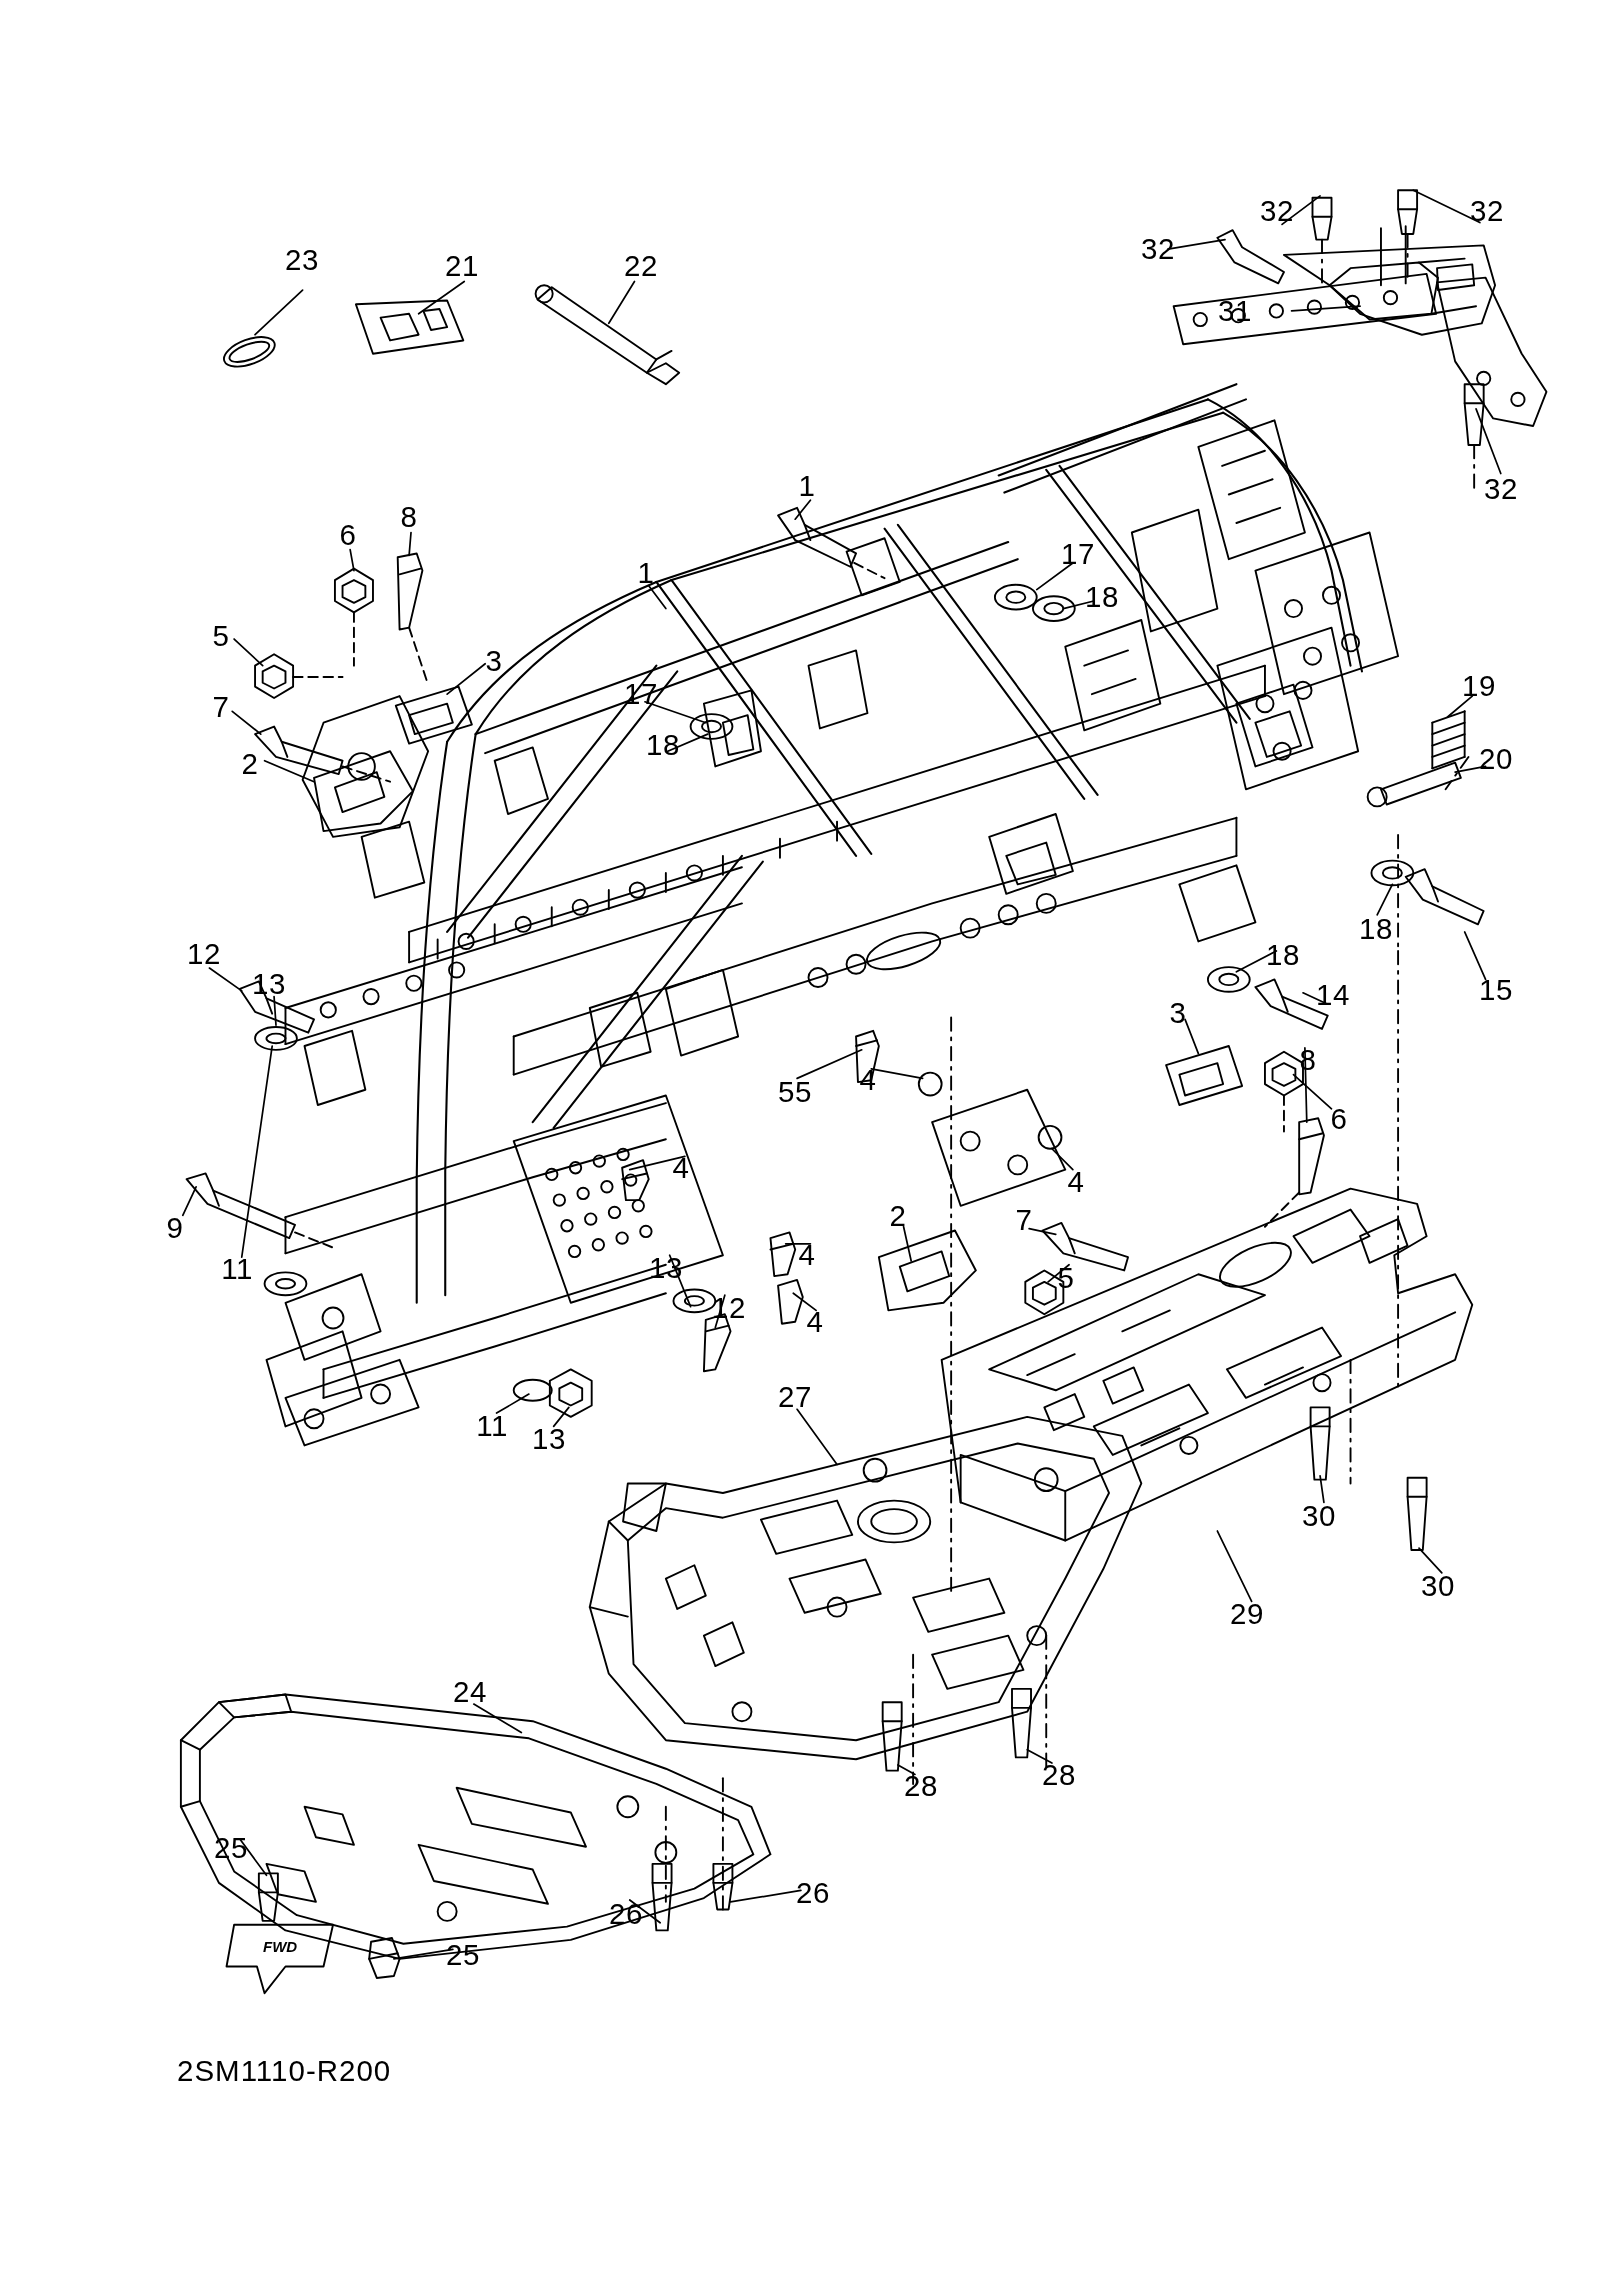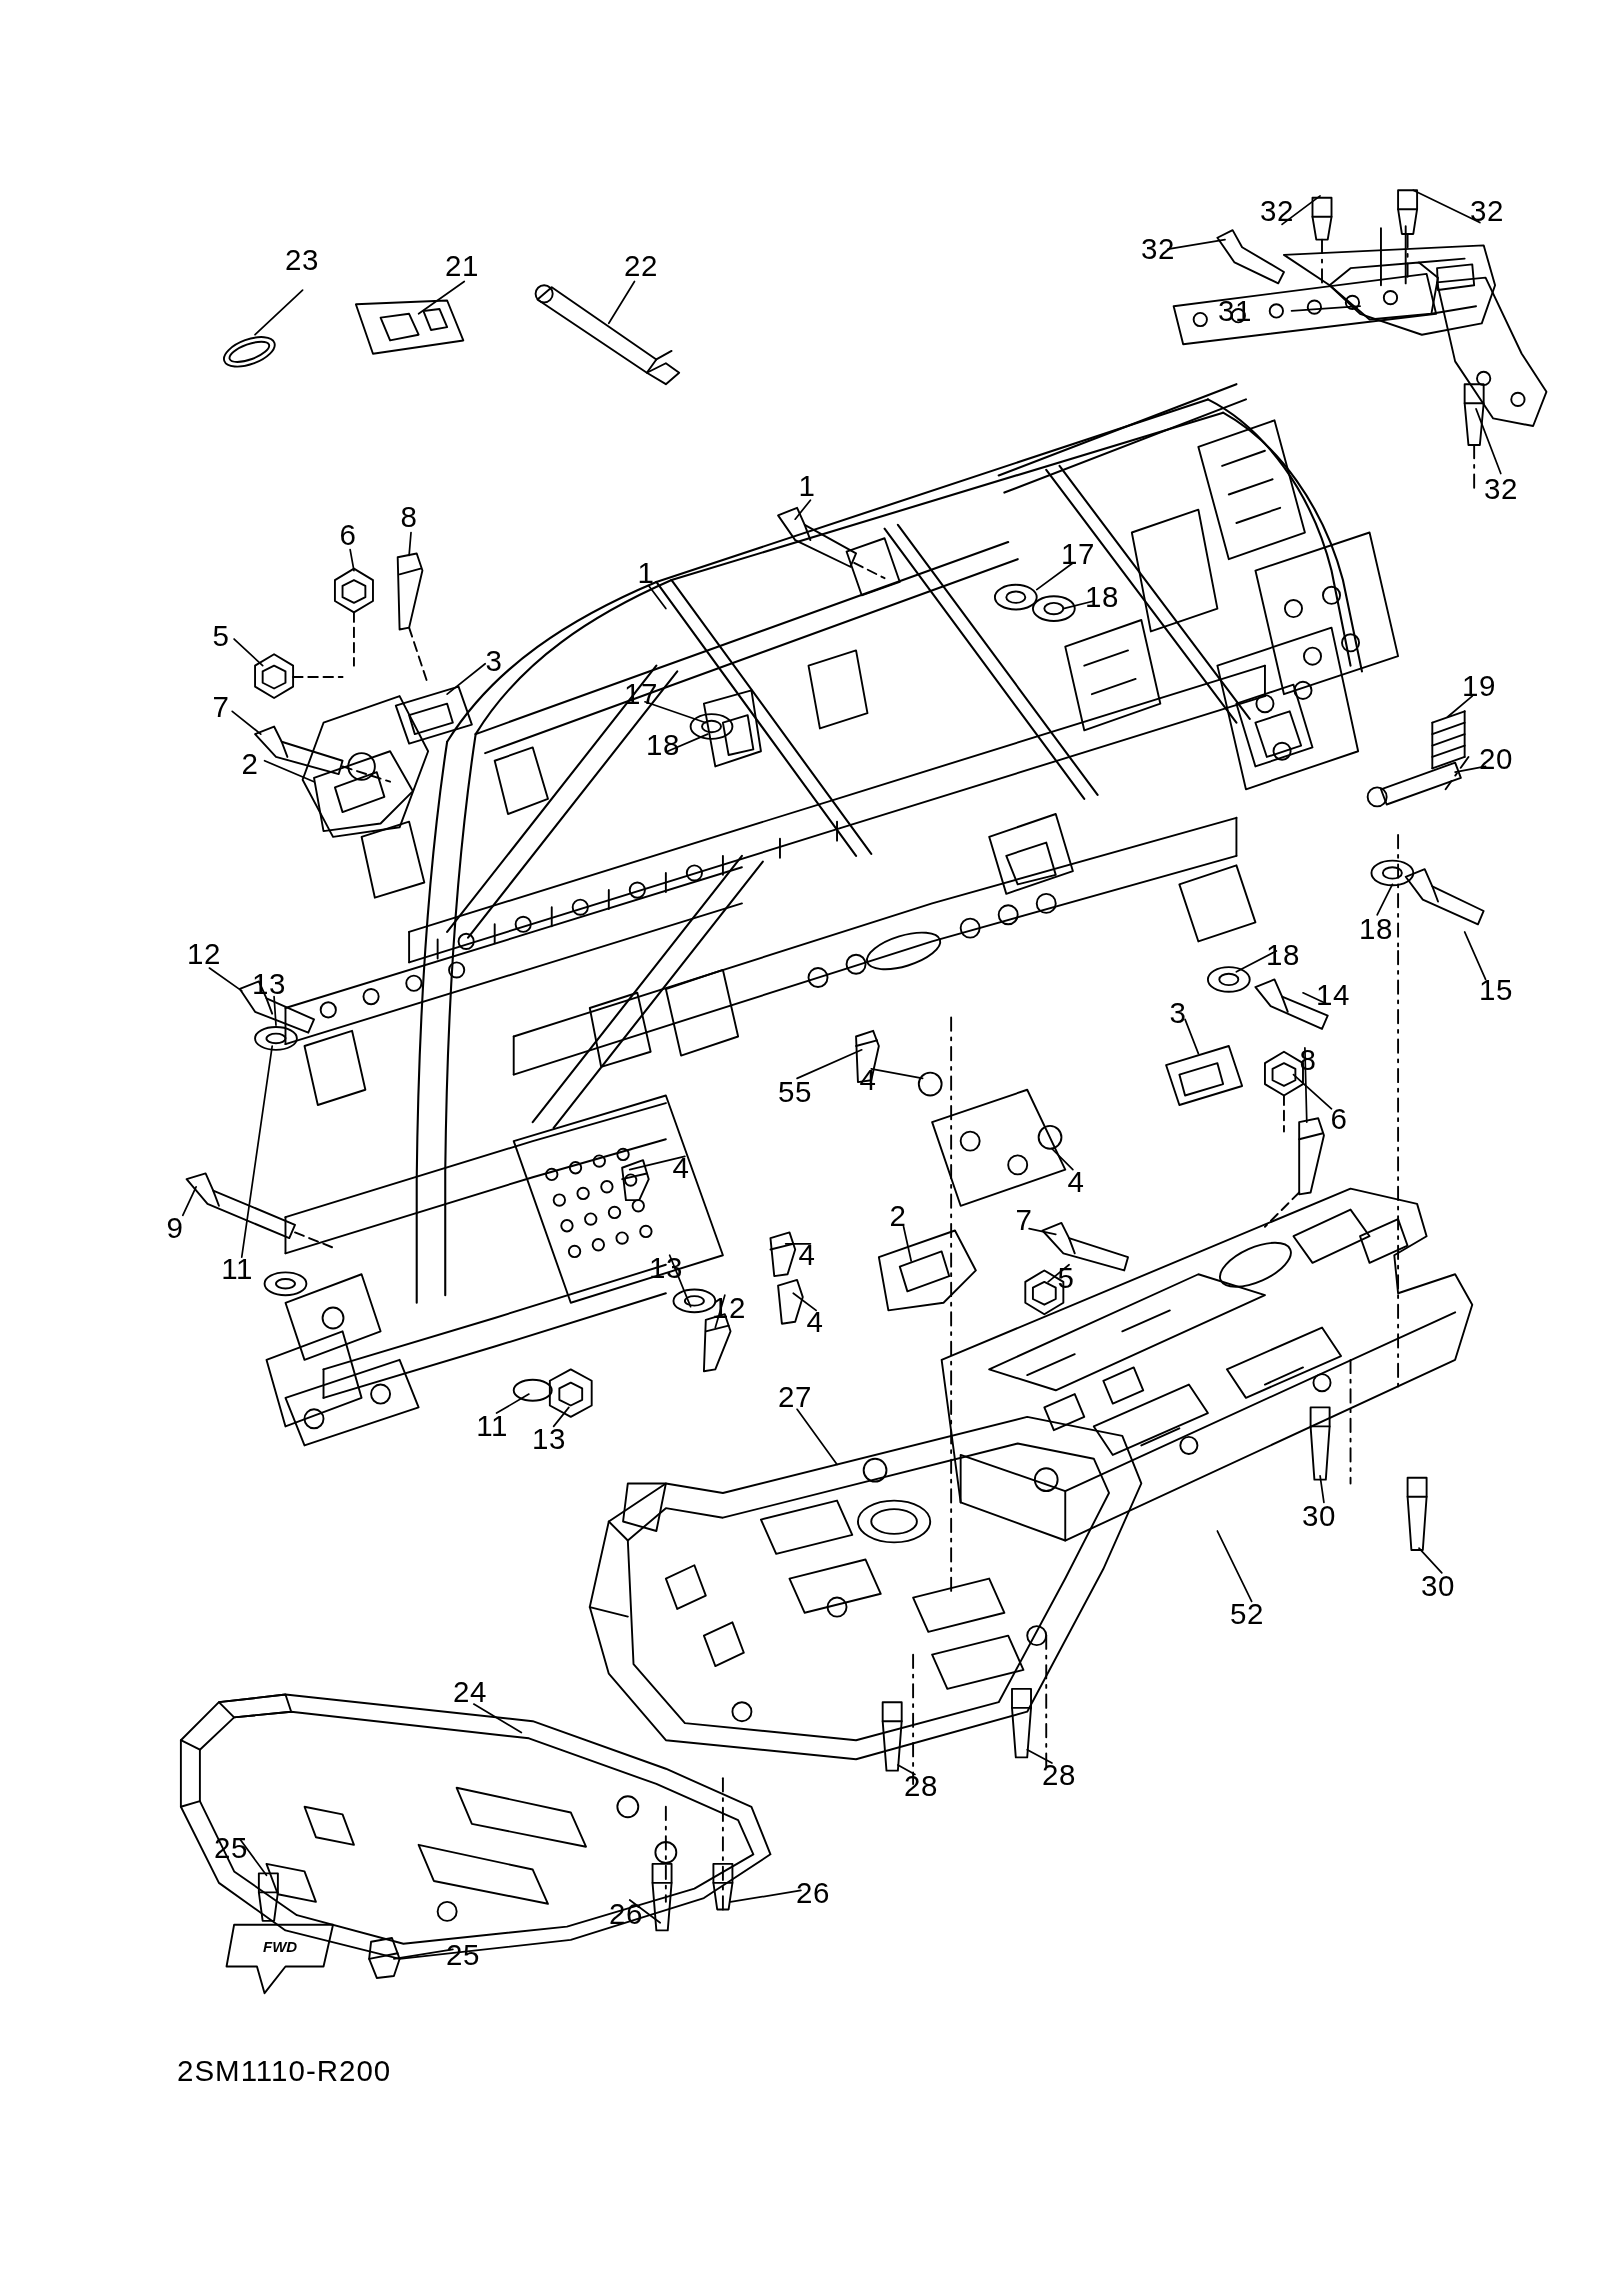--- a/index.html
+++ b/index.html
@@ -579,21 +579,21 @@
       <div class="callout" style="left: 666px; top: 1268px;">13</div>
       <div class="callout" style="left: 807px; top: 1255px;">4</div>
       <div class="callout" style="left: 1066px; top: 1278px;">5</div>
       <div class="callout" style="left: 729px; top: 1308px;">12</div>
       <div class="callout" style="left: 815px; top: 1322px;">4</div>
       <div class="callout" style="left: 492px; top: 1426px;">11</div>
       <div class="callout" style="left: 549px; top: 1439px;">13</div>
       <div class="callout" style="left: 795px; top: 1397px;">27</div>
       <div class="callout" style="left: 1319px; top: 1516px;">30</div>
       <div class="callout" style="left: 1438px; top: 1586px;">30</div>
-      <div class="callout" style="left: 1247px; top: 1614px;">52</div>
+      <div class="callout" style="left: 1247px; top: 1614px;">29</div>
       <div class="callout" style="left: 470px; top: 1692px;">24</div>
       <div class="callout" style="left: 921px; top: 1786px;">28</div>
       <div class="callout" style="left: 1059px; top: 1775px;">28</div>
       <div class="callout" style="left: 231px; top: 1848px;">25</div>
       <div class="callout" style="left: 626px; top: 1914px;">26</div>
       <div class="callout" style="left: 813px; top: 1893px;">26</div>
       <div class="callout" style="left: 463px; top: 1955px;">25</div>
     </div>
 
 </div>

